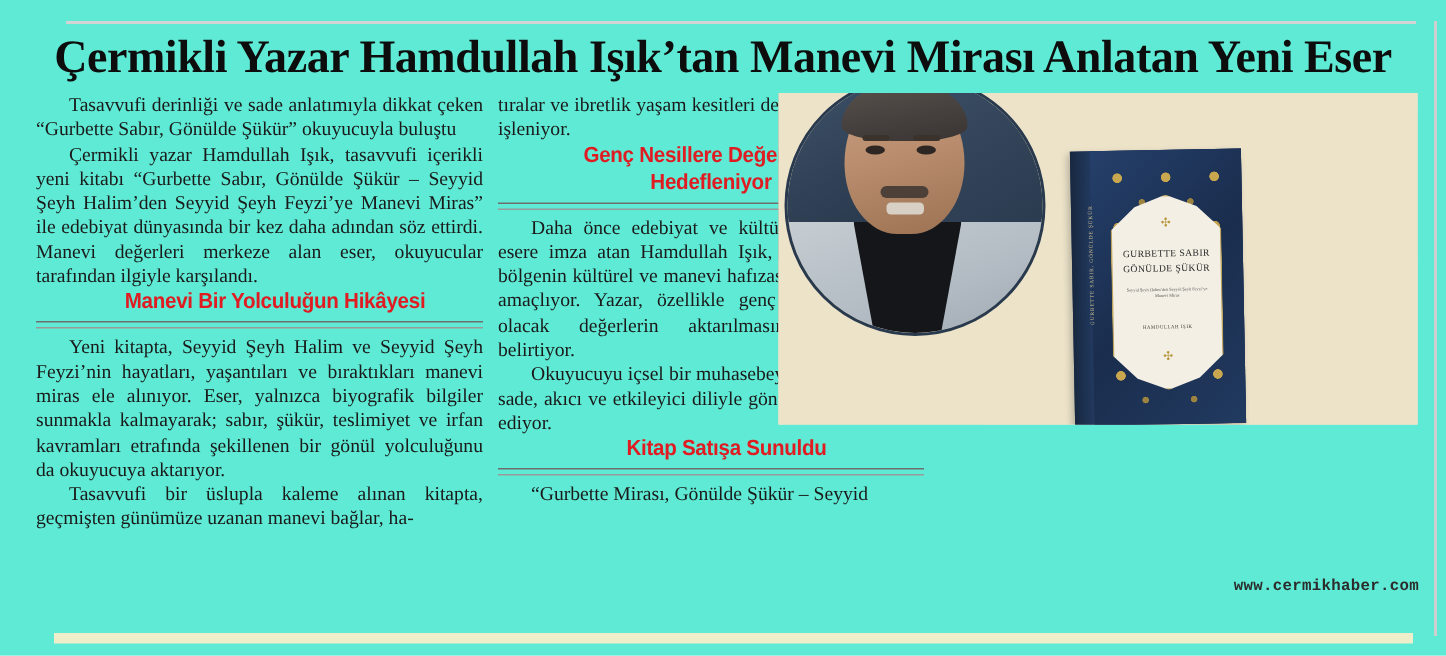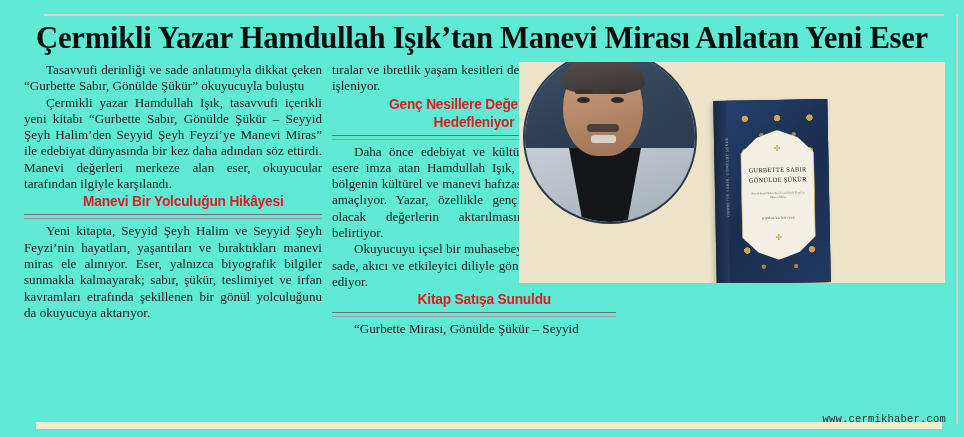--- a/index.html
+++ b/index.html
@@ -310,45 +310,47 @@
     font-size: 3.2px;
     letter-spacing: 0.4px;
     color: #46403a;
     text-align: center;
   }
   .book .bk-orn-bot { margin-top: 14px; }
 
   
   .watermark {
     position: absolute;
-    right: 18px; bottom: 12px;
+    right: 18px; bottom: 40px;
     font-family: "Liberation Mono", "DejaVu Sans Mono", monospace;
     font-size: 10.5px;
     letter-spacing: 0.2px;
     color: #2c2c2c;
     white-space: nowrap;
+    font-weight: bold;
   }
 </style>
 </head>
 <body>
 
 <div class="page">
 
   <div class="top-rule"></div>
   <div class="right-rule"></div>
   <div class="bottom-band"></div>
 
   <div class="headline">Çermikli Yazar Hamdullah Işık’tan Manevi Mirası Anlatan Yeni Eser</div>
 
   <div class="col col1">
     <p>Tasavvufi derinliği ve sade anlatımıyla dikkat çeken “Gurbette Sabır, Gönülde Şükür” okuyucuyla buluştu</p>
     <p>Çermikli yazar Hamdullah Işık, tasavvufi içerikli yeni kitabı “Gurbette Sabır, Gönülde Şükür – Seyyid Şeyh Halim’den Seyyid Şeyh Feyzi’ye Manevi Miras” ile edebiyat dünyasında bir kez daha adından söz ettirdi. Manevi değerleri merkeze alan eser, okuyucular tarafından ilgiyle karşılandı.</p>
     <p class="subhead">Manevi Bir Yolculuğun Hikâyesi</p>
     <div class="subhead-rule"></div>
     <p>Yeni kitapta, Seyyid Şeyh Halim ve Seyyid Şeyh Feyzi’nin hayatları, yaşantıları ve bıraktıkları manevi miras ele alınıyor. Eser, yalnızca biyografik bilgiler sunmakla kalmayarak; sabır, şükür, teslimiyet ve irfan kavramları etrafında şekillenen bir gönül yolculuğunu da okuyucuya aktarıyor.</p>
+    <p>Tasavvufi bir üslupla kaleme alınan kitapta, geçmişten günümüze uzanan manevi bağlar, ha-</p>
   </div>
 
   <div class="col col2">
     <p class="noindent">tıralar ve ibretlik yaşam kesitleri derin bir duyarlılıkla işleniyor.</p>
     <p class="subhead">Genç Nesillere Değer Aktarımı Hedefleniyor</p>
     <div class="subhead-rule"></div>
     <p>Daha önce edebiyat ve kültür alanında birçok esere imza atan Hamdullah Işık, yeni çalışmasıyla bölgenin kültürel ve manevi hafızasına katkı sunmayı amaçlıyor. Yazar, özellikle genç kuşaklara örnek olacak değerlerin aktarılmasını hedeflediğini belirtiyor.</p>
     <p>Okuyucuyu içsel bir muhasebeye davet eden eser, sade, akıcı ve etkileyici diliyle gönül dünyasına hitap ediyor.</p>
     <p class="subhead">Kitap Satışa Sunuldu</p>
     <div class="subhead-rule"></div>

